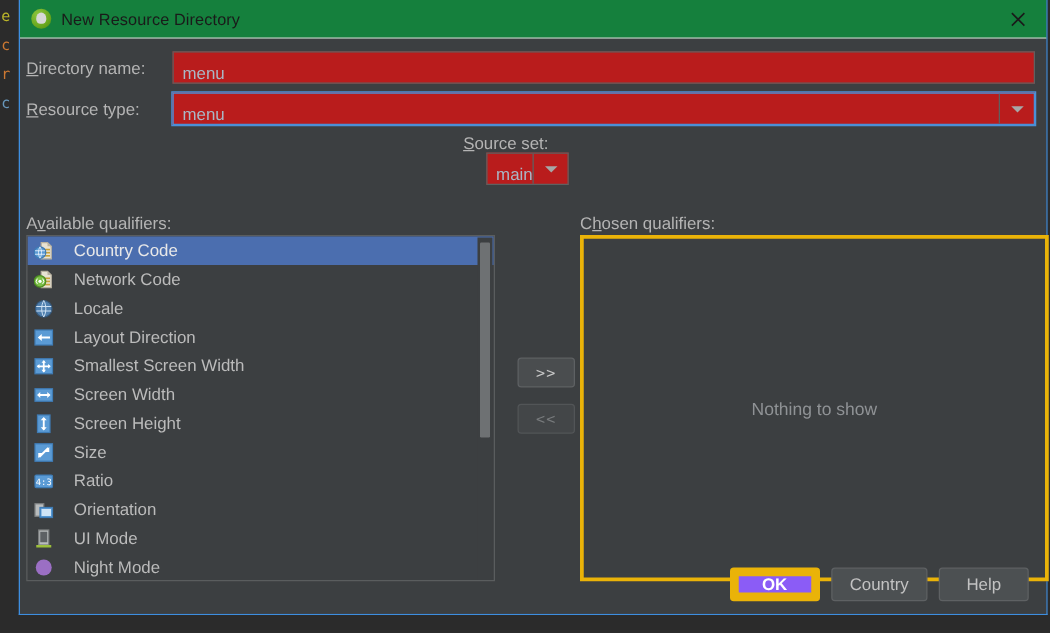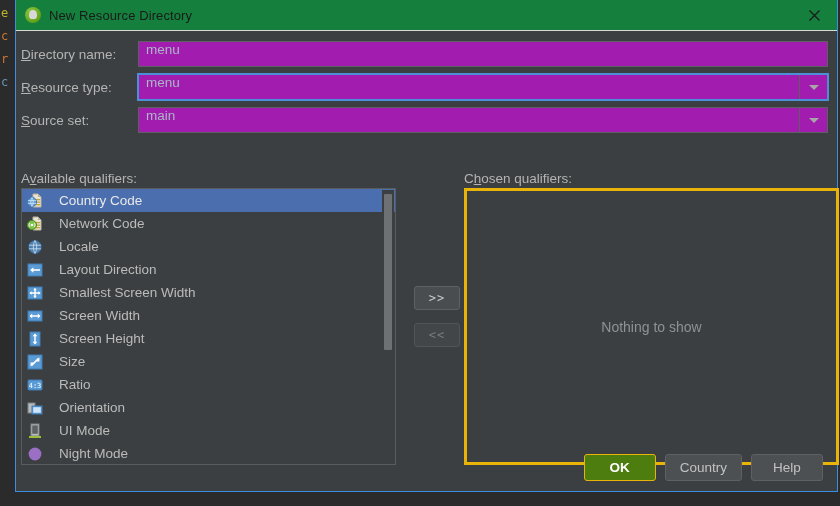--- a/index.html
+++ b/index.html
@@ -106,24 +106,24 @@
     font-size: 13.5px;
     color: #b4b4b4;
     white-space: nowrap;
   }
   .form-label u { text-decoration: underline; }
   .field-shell {
     flex: 1 1 auto;
     margin-right: 9px;
     height: 26px;
     box-sizing: border-box;
-    background: #a21caf;
+    background: #b91c1c;
     border: 1px solid #5e6060;
     display: flex;
-    align-items: flex-start;
+    align-items: flex-end;
   }
   .field-shell.focused {
     border: 1px solid #4b8fd6;
     box-shadow: 0 0 0 1px #4b8fd6;
   }
   .field-value {
     flex: 1 1 auto;
     padding-left: 7px;
     font-size: 13.5px;
     color: #a9b7c6;
@@ -274,22 +274,22 @@
     border-radius: 3px;
     font-size: 13.5px;
     display: flex;
     align-items: center;
     justify-content: center;
     background: #4c5052;
     border: 1px solid #5e6163;
     color: #c2c2c2;
   }
   .dlg-button.default {
-    background: #4d7c0f;
-    border: 1px solid #eab308;
+    background: #8b5cf6;
+    border: 7px solid #eab308;
     color: #ffffff;
     font-weight: bold;
   }
 </style>
 </head>
 <body>
 
 <div id="ide-background">
   <div id="ide-gutter-code">
       <span style="color: rgb(187, 181, 41);">e</span>
@@ -323,21 +323,21 @@
     <div class="form-row" style="top:43px;">
       <div class="form-label"><u>R</u><span>esource type:</span></div>
       <div class="field-shell focused">
         <div class="field-value">menu</div>
         <div class="combo-arrow">
             <i></i>
           </div>
       </div>
     </div>
 
-    <div class="form-row" style="top:76px;">
+    <div class="form-row" style="top:76px;flex-direction:column;">
       <div class="form-label"><u>S</u><span>ource set:</span></div>
       <div class="field-shell">
         <div class="field-value">main</div>
         <div class="combo-arrow">
             <i></i>
           </div>
       </div>
     </div>
 
     <div class="section-caption" style="left:5px; top:140px;"><span>A</span><u>v</u><span>ailable qualifiers:</span></div>

